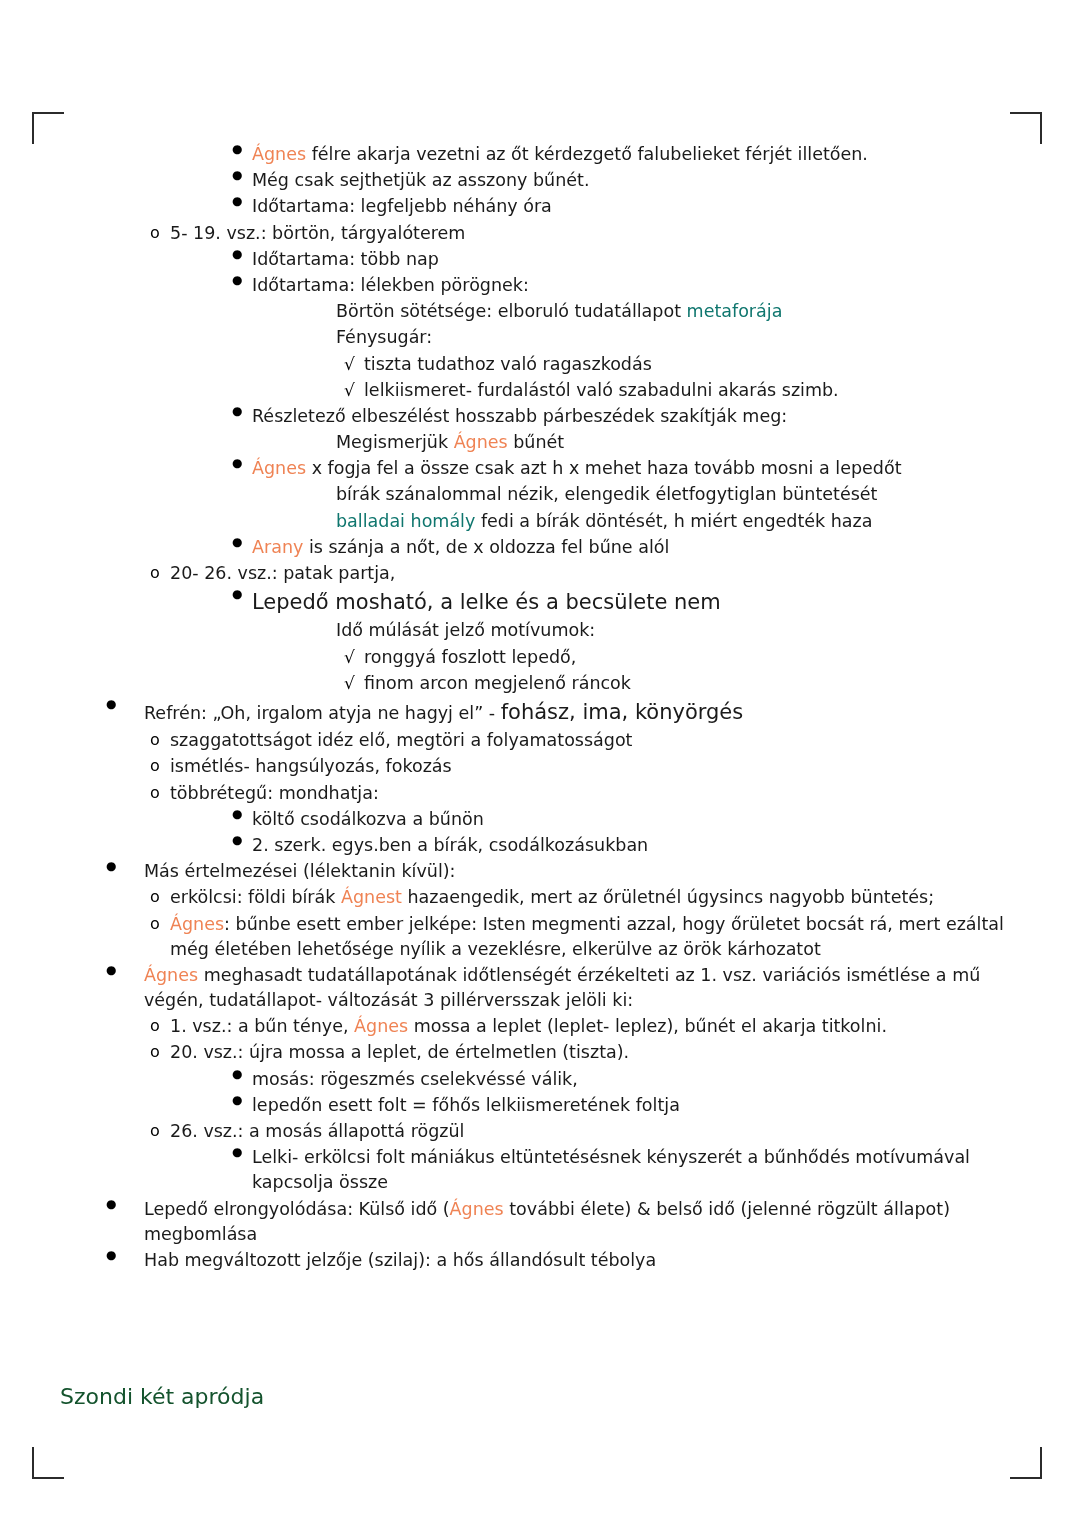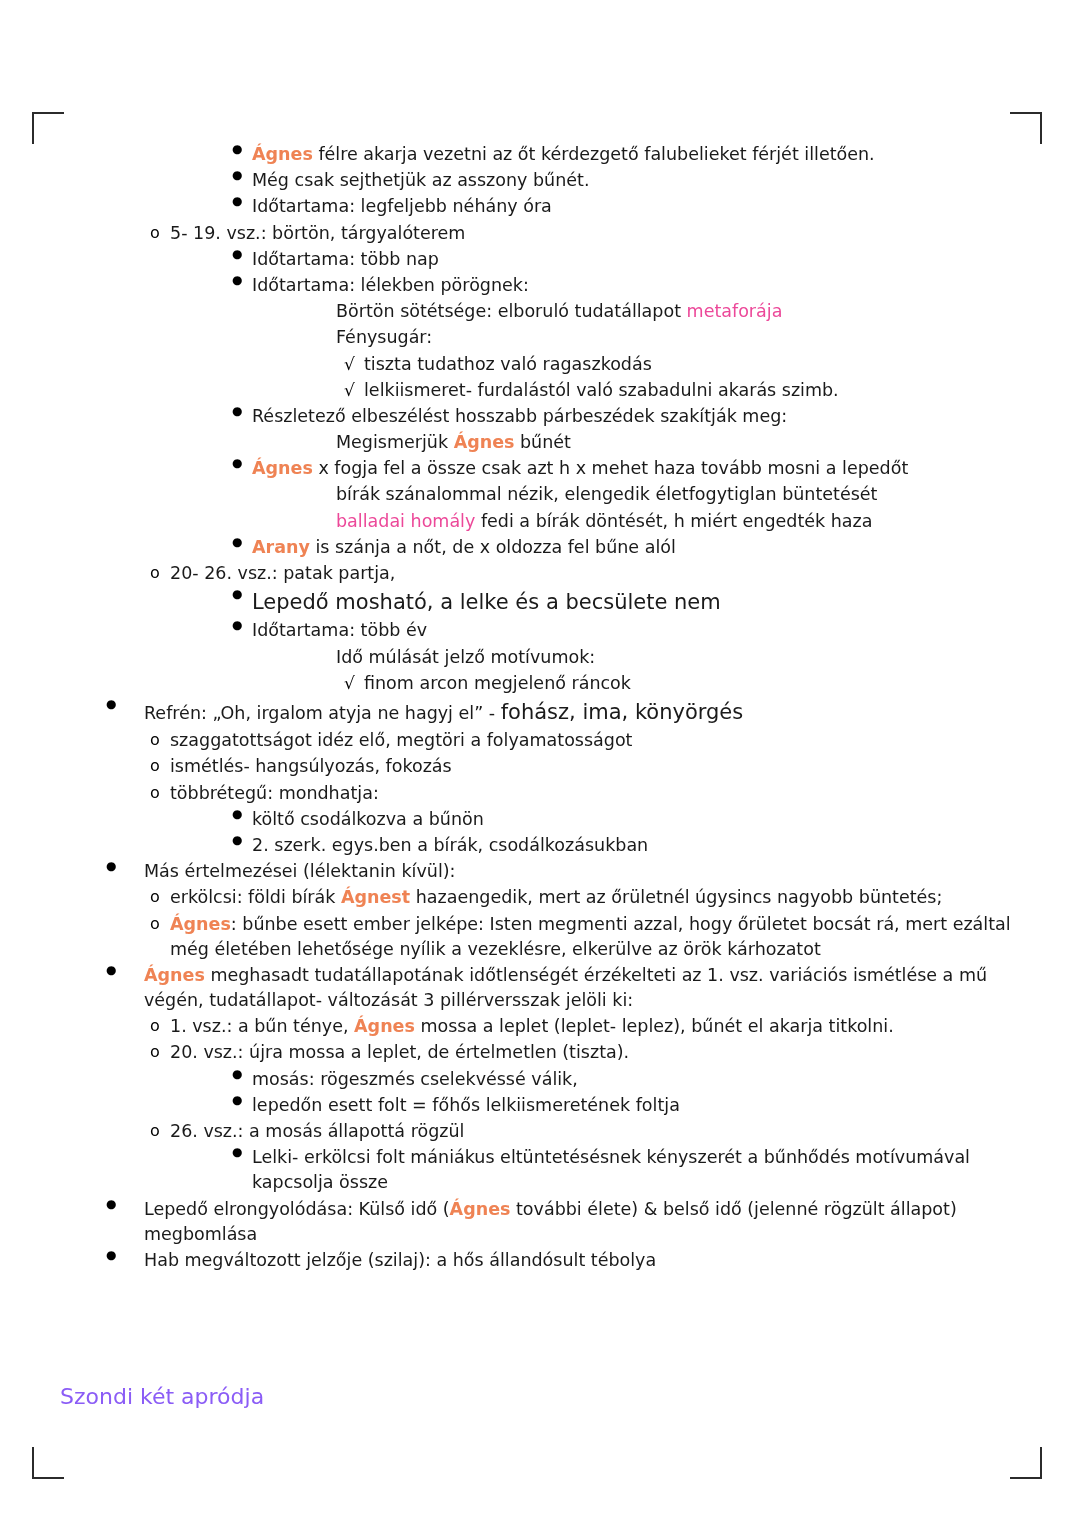--- a/index.html
+++ b/index.html
@@ -78,30 +78,30 @@
   .lvl5::before {
     content: "\221A";
     position: absolute;
     left: 252px;
     top: 0px;
     font-size: 17px;
     color: #000;
   }
 
   .u { text-underline-offset: 2px; text-align: right; }
-  .orange { color: #ef8354; font-weight: bold; }
-  .pink { color: #ec4899; }
+  .orange { color: #ef8354; }
+  .pink { color: #0f766e; }
   .small { font-size: 21px; }
 
   .section-title {
     position: absolute;
     left: 60px;
     bottom: 118px;
     font-size: 22px;
-    color: #8b5cf6;
+    color: #14532d;
   }
 </style>
 </head>
 <body>
 
 <div class="page">
 
   <div class="crop tl"></div>
   <div class="crop tr"></div>
   <div class="crop bl"></div>
@@ -119,22 +119,22 @@
       <div class="line lvl5"><span>tiszta tudathoz való ragaszkodás</span></div>
       <div class="line lvl5"><span>lelkiismeret- furdalástól való szabadulni akarás szimb.</span></div>
       <div class="line lvl3"><span>Részletező elbeszélést </span><span class="u">hosszabb párbeszédek</span><span> szakítják meg:</span></div>
       <div class="line lvl4"><span>Megismerjük </span><span class="orange">Ágnes</span><span> bűnét</span></div>
       <div class="line lvl3"><span class="orange">Ágnes</span><span> x fogja fel a össze csak azt h x mehet haza tovább mosni a lepedőt</span></div>
       <div class="line lvl4"><span>bírák </span><span class="u">szánalommal</span><span> nézik, </span><span class="u">elengedik életfogytiglan</span><span> büntetését</span></div>
       <div class="line lvl4"><span class="pink">balladai homály</span><span> fedi a bírák döntését, h miért engedték haza</span></div>
       <div class="line lvl3"><span class="orange">Arany</span><span> is szánja a nőt, de x oldozza fel bűne alól</span></div>
       <div class="line lvl2"><span>20- 26. vsz.: patak partja,</span></div>
       <div class="line lvl3"><span class="small">Lepedő mosható, a lelke és a becsülete nem</span></div>
-      <div class="line lvl3"><span class="u">Időtartama</span><span>: több év</span></div>
       <div class="line lvl4"><span class="u">Idő múlását jelző motívumok:</span></div>
+      <div class="line lvl5"><span>ronggyá foszlott lepedő,</span></div>
       <div class="line lvl5"><span> finom arcon megjelenő ráncok</span></div>
       <div class="line lvl1"><span class="u">Refrén</span><span>: „Oh, irgalom atyja ne hagyj el” -  </span><span class="small">fohász, ima, könyörgés</span></div>
       <div class="line lvl2"><span>szaggatottságot idéz elő, megtöri a folyamatosságot</span></div>
       <div class="line lvl2"><span>ismétlés- hangsúlyozás, fokozás</span></div>
       <div class="line lvl2"><span class="u">többrétegű</span><span>: mondhatja:</span></div>
       <div class="line lvl3"><span>költő csodálkozva a bűnön</span></div>
       <div class="line lvl3"><span>2. szerk. egys.ben a bírák, csodálkozásukban</span></div>
       <div class="line lvl1"><span class="u">Más értelmezései (lélektanin kívül):</span></div>
       <div class="line lvl2"><span class="u">erkölcsi</span><span>: földi bírák </span><span class="orange">Ágnest</span><span> hazaengedik, mert az őrületnél úgysincs nagyobb büntetés;</span></div>
       <div class="line lvl2"><span class="orange">Ágnes</span><span>: bűnbe esett ember jelképe: Isten megmenti azzal, hogy őrületet bocsát rá, mert ezáltal még életében lehetősége nyílik a vezeklésre, elkerülve az örök kárhozatot</span></div>

